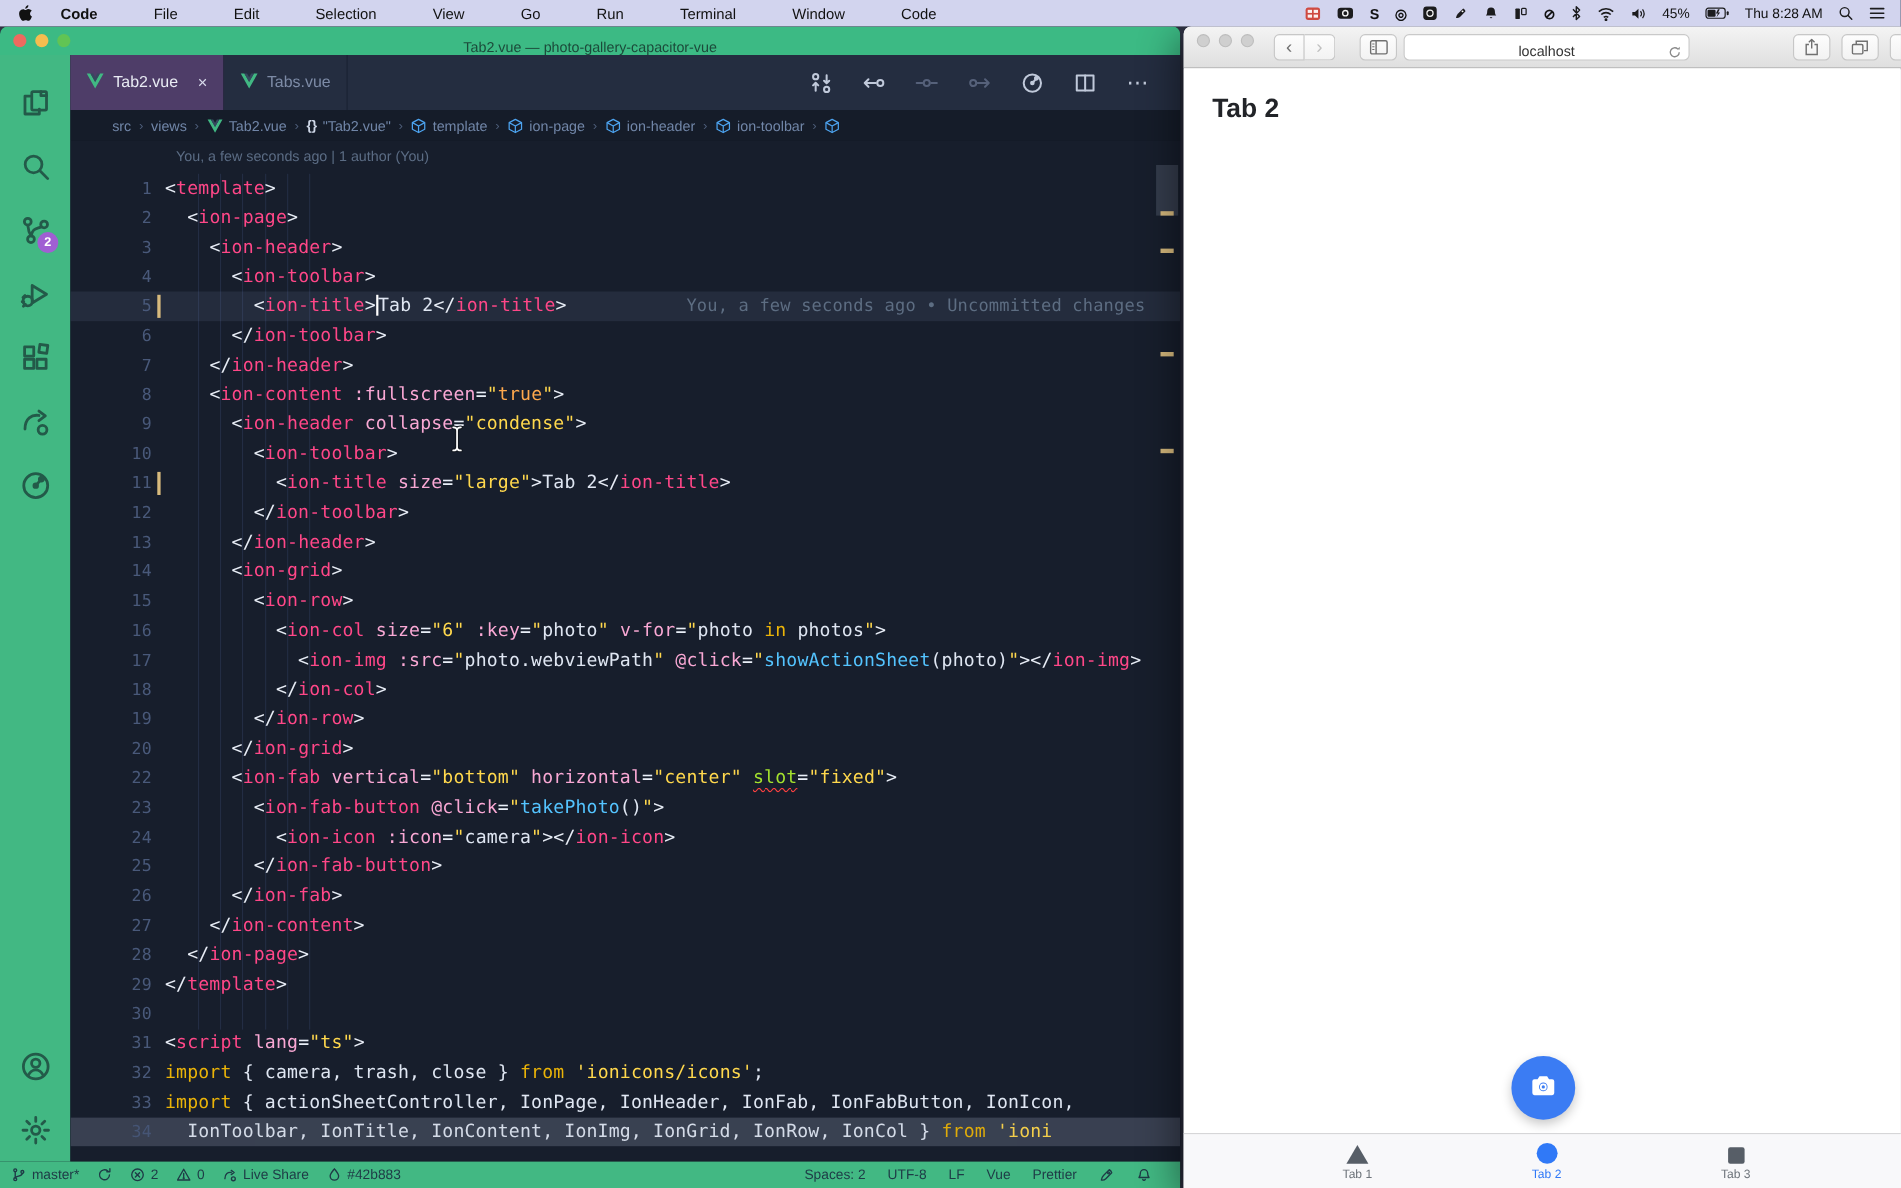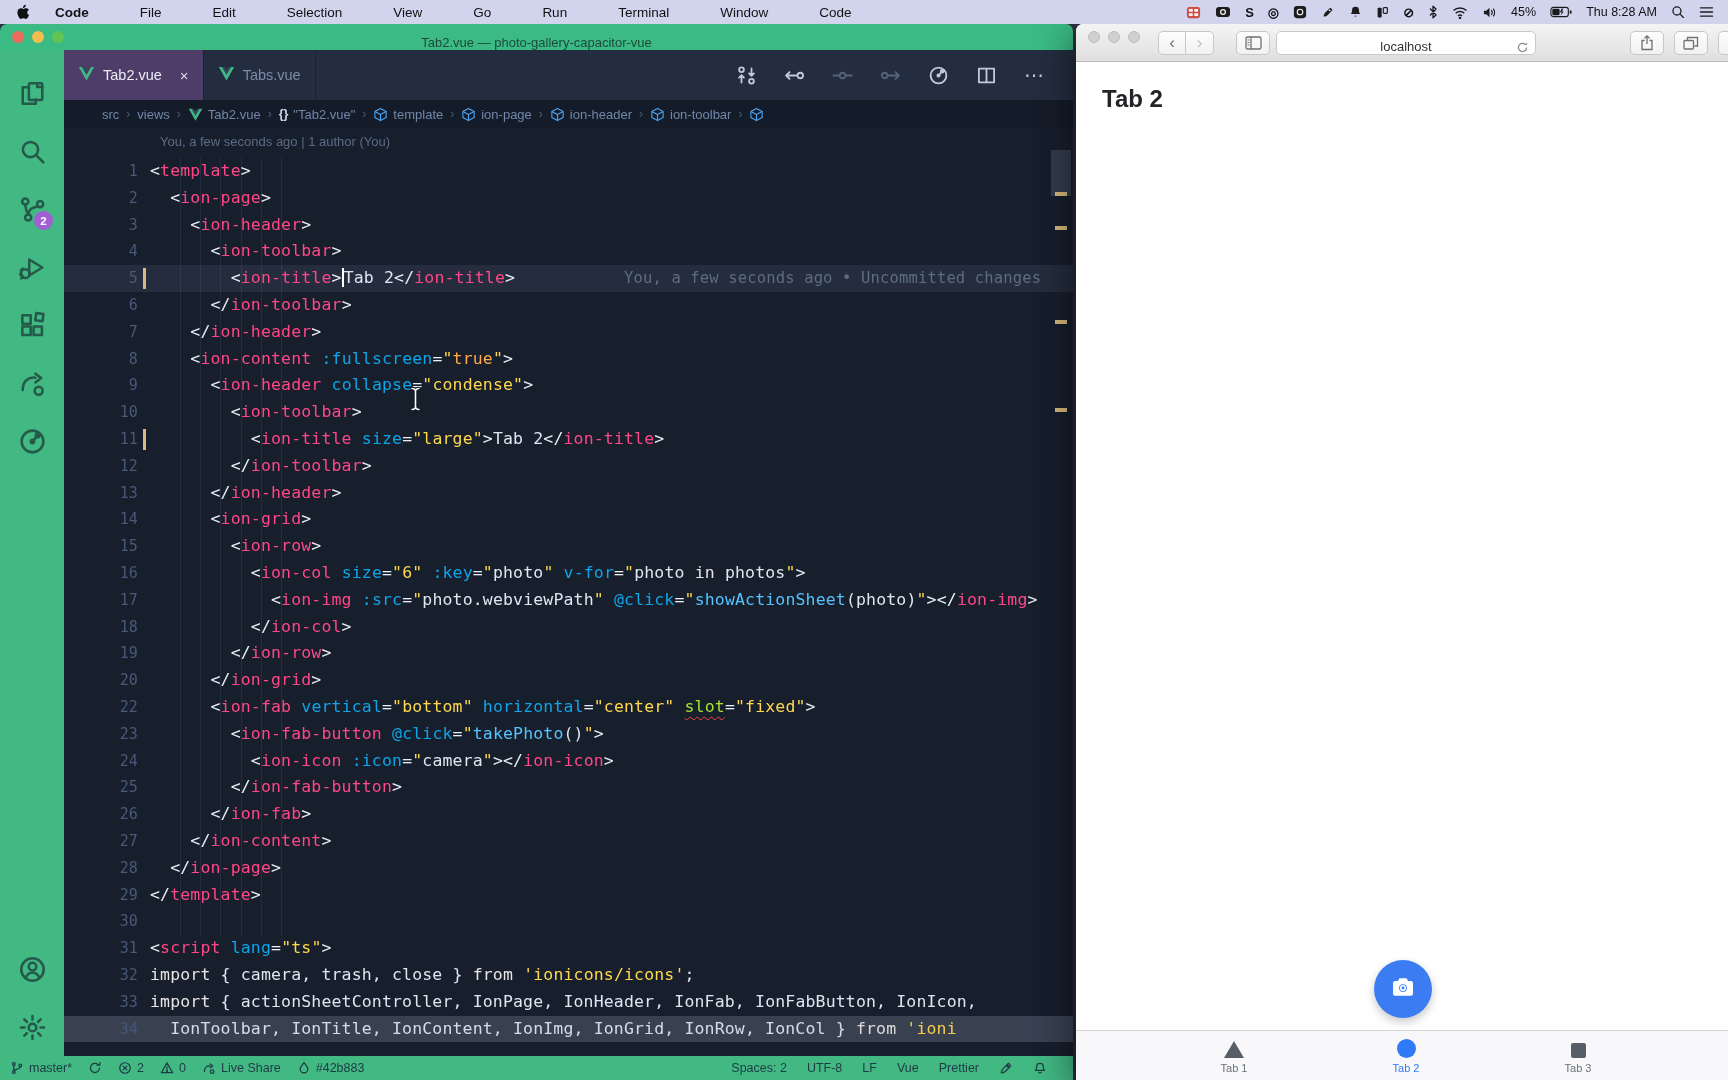--- a/index.html
+++ b/index.html
@@ -58,22 +58,22 @@
   #codelens { position:absolute; left:96px; top:6px; font-size:13px; color:#5b6c84; }
   #code-lines { position:absolute; left:0; top:30px; right:0; font-family:"DejaVu Sans Mono",monospace;
                 font-size:16.5px; letter-spacing:.15px; }
   .crow { position:relative; height:26.8px; line-height:26.8px; white-space:pre; display:flex; }
   .crow .ln { width:74px; text-align:right; color:#49597a; font-size:15px; flex:none; }
   .crow .markcol { width:12px; flex:none; position:relative; }
   .crow .markcol i { position:absolute; left:5px; top:3px; bottom:3px; width:3px; background:#d7ba7d; }
   .crow pre { font:inherit; color:#dfe6f2; }
   .crow.cur { background:rgba(130,150,190,.12); }
   .crow.partial { background:#3b4354; opacity:.95; }
-  .tk-t{color:#ff4788;} .tk-p{color:#e9eef7;} .tk-a{color:#0ea5e9;} .tk-s{color:#ffd84d;}
-  .tk-o{color:#ffa94d;} .tk-f{color:#54c4ff;} .tk-k{color:#e5e5e5;} .tk-w{color:#dfe6f2;}
+  .tk-t{color:#ff4788;} .tk-p{color:#e9eef7;} .tk-a{color:#f9a8d4;} .tk-s{color:#ffd84d;}
+  .tk-o{color:#ffa94d;} .tk-f{color:#54c4ff;} .tk-k{color:#eab308;} .tk-w{color:#dfe6f2;}
   .tk-e{color:#a4e22e; text-decoration:underline wavy #ff4040 1px; text-underline-offset:4px;}
   .caret{ display:inline-block; width:2px; height:19px; background:#ffffff; vertical-align:-4px; }
   .blame { position:absolute; left:560px; top:0; color:#5d6d82; font-size:15.5px; }
   #mini-viewport { position:absolute; right:2px; top:22px; width:20px; height:46px; background:rgba(130,140,160,.28); }
   .mini-mark { position:absolute; right:6px; width:12px; height:4px; background:#d7ba7d; }
   #mouse-cursor { position:absolute; left:344px; top:258px; z-index:5; }
 
   #vs-statusbar { position:absolute; left:0; bottom:0; right:0; height:24px; background:#42b883;
                   display:flex; align-items:center; font-size:12.5px; color:#1e3a46; padding:0 26px 0 10px; }
   .sb-item { display:flex; align-items:center; gap:5px; margin-right:16px; white-space:nowrap; }

